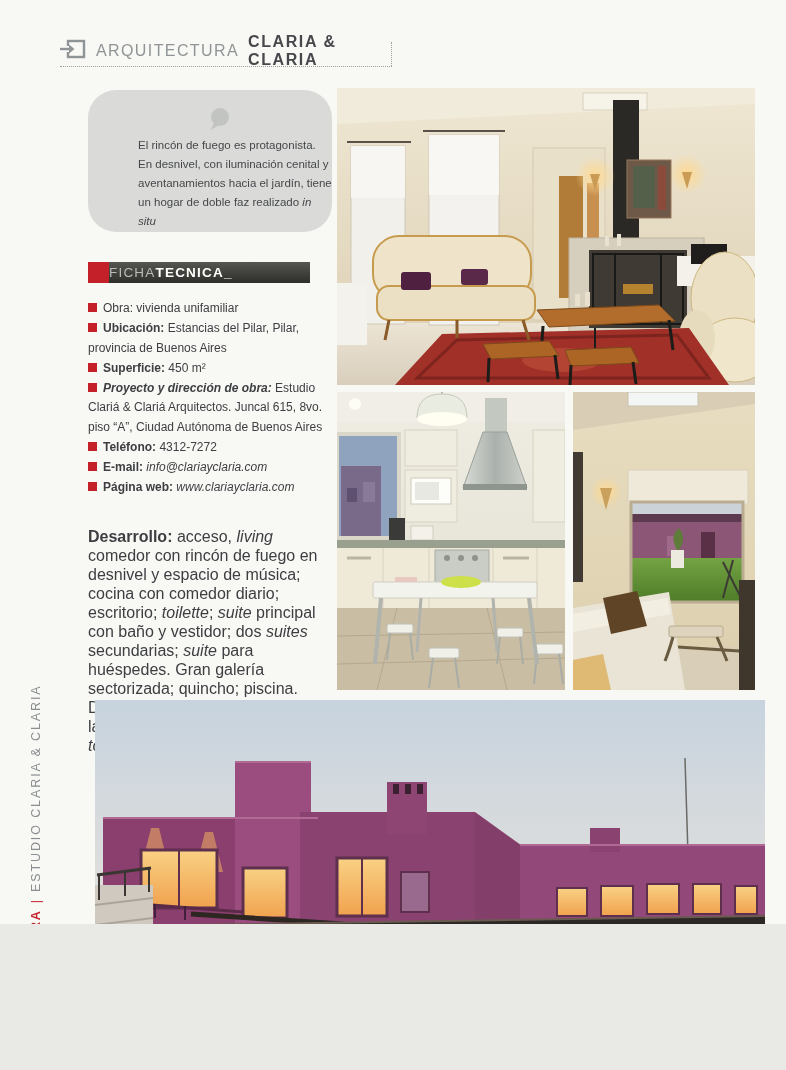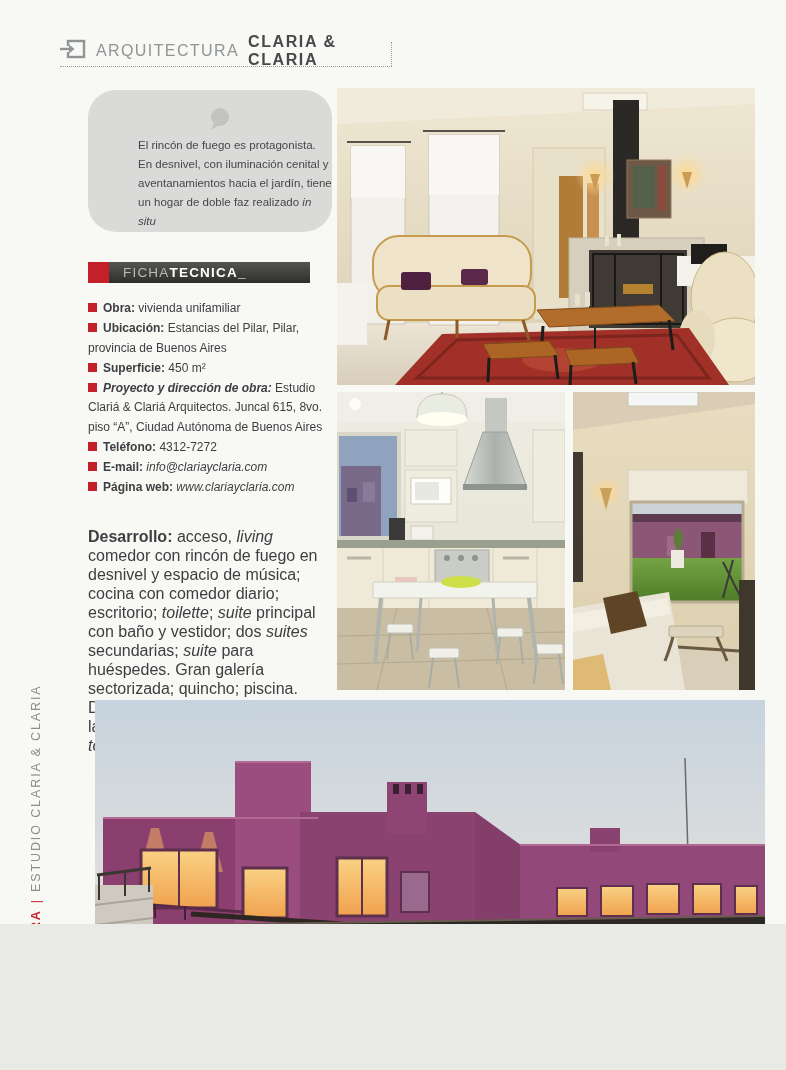--- a/index.html
+++ b/index.html
@@ -18,21 +18,21 @@
   .callout{position:absolute;left:88px;top:90px;width:244px;height:142px;
            background:#dadbd8;border-radius:28px;}
   .bubble{position:absolute;left:118px;top:16px;width:26px;height:26px;}
   .callout-text{position:absolute;left:50px;top:46px;width:194px;
                 font-size:11.5px;line-height:19px;color:#45474a;}
 
   
   .ficha-bar{position:absolute;left:88px;top:262px;width:222px;height:21px;display:flex;}
   .ficha-red{width:21px;height:21px;background:#c32029;}
   .ficha-dark{flex:1;background:linear-gradient(#555551,#2e2e2b);
-              font-size:13.5px;letter-spacing:1.2px;line-height:21px;padding-left:14px;
+              font-size:13.5px;letter-spacing:1.2px;line-height:21px;
               white-space:nowrap;}
   .ficha-pre{color:#b9bcb8;}
   .ficha-bold{color:#ffffff;font-weight:bold;}
   .ficha-suffix{color:#ffffff;font-weight:bold;}
 
   .ficha-list{position:absolute;left:88px;top:299px;width:246px;
               font-size:12px;line-height:19.5px;color:#3c3e41;}
   .ficha-item{margin:0 0 0.5px 0;}
   .sq{display:inline-block;width:9px;height:9px;background:#c32029;margin-right:6px;}
 
@@ -84,21 +84,21 @@
   </div>
 
   <div class="ficha-bar">
     <div class="ficha-red"></div>
     <div class="ficha-dark">
       <span class="ficha-pre">FICHA</span><span class="ficha-bold">TECNICA</span><span class="ficha-suffix">_</span>
     </div>
   </div>
 
   <div class="ficha-list">
-    <div class="ficha-item"><span class="sq"></span><span><span style="font-weight: bold;">Obra: </span><span>vivienda unifamiliar</span></span></div>
+    <div class="ficha-item"><span class="sq"></span><span><span style="font-weight: normal;">Obra: </span><span>vivienda unifamiliar</span></span></div>
     <div class="ficha-item"><span class="sq"></span><span><span style="font-weight: bold;">Ubicación: </span><span style="">Estancias del Pilar</span><span>, Pilar, provincia de Buenos Aires</span></span></div>
     <div class="ficha-item"><span class="sq"></span><span><span style="font-weight: bold;">Superficie: </span><span>450 m²</span></span></div>
     <div class="ficha-item"><span class="sq"></span><span><span style="font-weight: bold; font-style: italic;">Proyecto y dirección de obra: </span><span>Estudio Clariá &amp; Clariá Arquitectos. Juncal 615, 8vo. piso “A”, Ciudad Autónoma de Buenos Aires</span></span></div>
     <div class="ficha-item"><span class="sq"></span><span><span style="font-weight: bold; text-align: right;">Teléfono: </span><span>4312-7272</span></span></div>
     <div class="ficha-item"><span class="sq"></span><span><span style="font-weight: bold;">E-mail: </span><span style="font-style: italic;">info@clariayclaria.com</span></span></div>
     <div class="ficha-item"><span class="sq"></span><span><span style="font-weight: bold;">Página web: </span><span style="font-style: italic; text-align: right;">www.clariayclaria.com</span></span></div>
   </div>
 
   <div class="desarrollo"><span style="font-weight: bold;">Desarrollo: </span><span>acceso, </span><span style="font-style: italic;">living</span><span> comedor con rincón de fuego en desnivel y espacio de música; cocina con comedor diario; escritorio; </span><span style="font-style: italic;">toilette</span><span>; </span><span style="font-style: italic;">suite</span><span> principal con baño y vestidor; dos </span><span style="font-style: italic;">suites</span><span> secundarias; </span><span style="font-style: italic;">suite</span><span> para huéspedes. Gran galería sectorizada; quincho; piscina. Departamento de servicio; lavadero. En PA: </span><span style="font-style: italic;">family room</span><span>, </span><span style="font-style: italic;">toilette</span><span>.</span></div>
 

